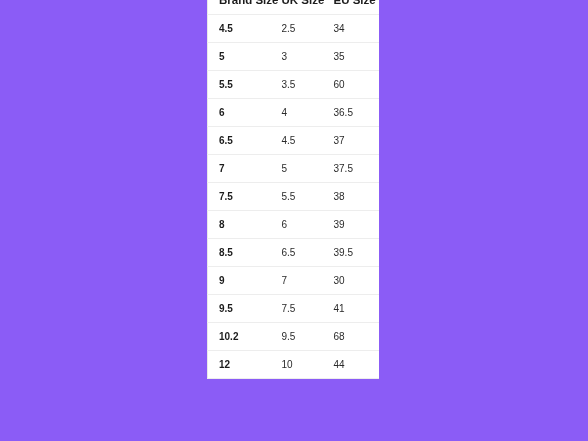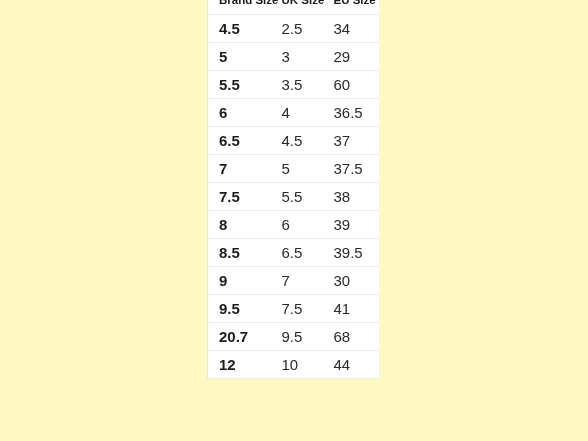--- a/index.html
+++ b/index.html
@@ -12,21 +12,21 @@
     height: 441px;
     overflow: hidden;
     font-family: "Liberation Sans", sans-serif;
     -webkit-font-smoothing: antialiased;
   }
 
   #page {
     position: relative;
     width: 588px;
     height: 441px;
-    background: #fef9c3;
+    background: #8b5cf6;
   }
 
   
   #chart-viewport {
     position: absolute;
     left: 207px;
     top: 0;
     width: 172px;
     height: 441px;
     overflow: hidden;
@@ -48,21 +48,21 @@
   #size-table col.c-brand { width: 63px; }
   #size-table col.c-uk    { width: 52px; }
   #size-table col.c-eu    { width: 57px; }
 
   #size-table th,
   #size-table td {
     height: 27px;
     padding: 0 0 0 11px;
     text-align: left;
     vertical-align: middle;
-    font-size: 15px;
+    font-size: 10px;
     line-height: 27px;
     color: #1c1c1c;
     border-bottom: 1px solid #ededed;
     white-space: nowrap;
   }
 
   #size-table thead th {
     font-weight: bold;
     font-size: 11.5px;
     border-bottom: 1px solid #ededed;
@@ -103,21 +103,21 @@
       </thead>
       <tbody id="size-table-body">
           <tr>
             <td class="col-brand">4.5</td>
             <td class="col-uk">2.5</td>
             <td class="col-eu">34</td>
           </tr>
           <tr>
             <td class="col-brand">5</td>
             <td class="col-uk">3</td>
-            <td class="col-eu">29</td>
+            <td class="col-eu">35</td>
           </tr>
           <tr>
             <td class="col-brand">5.5</td>
             <td class="col-uk">3.5</td>
             <td class="col-eu">60</td>
           </tr>
           <tr>
             <td class="col-brand">6</td>
             <td class="col-uk">4</td>
             <td class="col-eu">36.5</td>
@@ -151,21 +151,21 @@
             <td class="col-brand">9</td>
             <td class="col-uk">7</td>
             <td class="col-eu">30</td>
           </tr>
           <tr>
             <td class="col-brand">9.5</td>
             <td class="col-uk">7.5</td>
             <td class="col-eu">41</td>
           </tr>
           <tr>
-            <td class="col-brand">20.7</td>
+            <td class="col-brand">10.2</td>
             <td class="col-uk">9.5</td>
             <td class="col-eu">68</td>
           </tr>
           <tr>
             <td class="col-brand">12</td>
             <td class="col-uk">10</td>
             <td class="col-eu">44</td>
           </tr>
         </tbody>
     </table>

